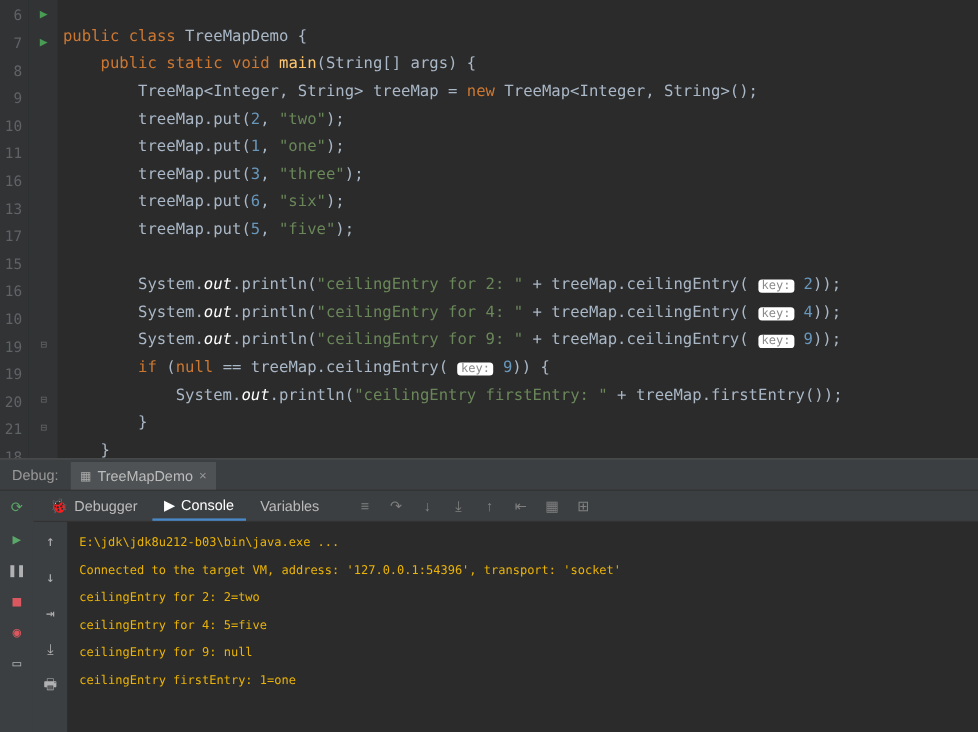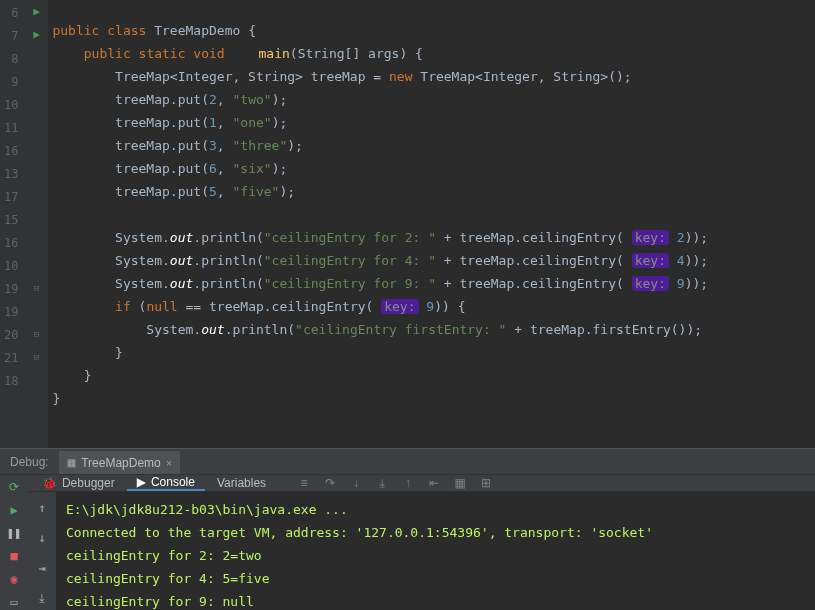--- a/index.html
+++ b/index.html
@@ -43,35 +43,35 @@
   .code {
     padding: 19px 0 2px 4px;
     line-height: 23px;
     white-space: pre;
   }
   .code .line { height: 23px; }
   .kw { color: #cc7832; }
   .str { color: #6a8759; }
   .num { color: #6897bb; }
   .field { color: #ffffff; font-style: italic; }
-  .method { color: #ffc66d; margin-left: 26px; }
+  .method { color: #ffc66d; }
   .param-hint {
-    background: #4c1d95;
+    background: #ffffff;
     color: #8a8a8a;
     border-radius: 3px;
     padding: 0 3px;
-    font-size: 13px;
+    font-size: 10px;
   }
 
   .debug-panel {
     background: #3c3f41;
     border-top: 1px solid #555;
     display: flex;
     flex-direction: column;
-    height: 162px;
+    height: 228px;
   }
   .debug-header {
     display: flex;
     align-items: center;
     height: 26px;
     background: #3c3f41;
     border-bottom: 1px solid #323232;
     font-size: 12px;
     font-family: "Segoe UI", sans-serif;
     color: #bbb;
@@ -171,24 +171,24 @@
     display: flex;
     flex-direction: column;
     align-items: center;
     padding-top: 6px;
     gap: 10px;
   }
   .console-output {
     flex: 1;
     background: #2b2b2b;
     padding: 6px 10px;
-    color: #bef264;
+    color: #eab308;
     line-height: 23px;
     white-space: pre;
-    font-size: 13px;
+    font-size: 10px;
     overflow: auto;
   }
 </style>
 </head>
 <body>
 
 <div class="editor">
   <div class="gutter" id="gutter">
       <div>6</div>
       <div>7</div>

